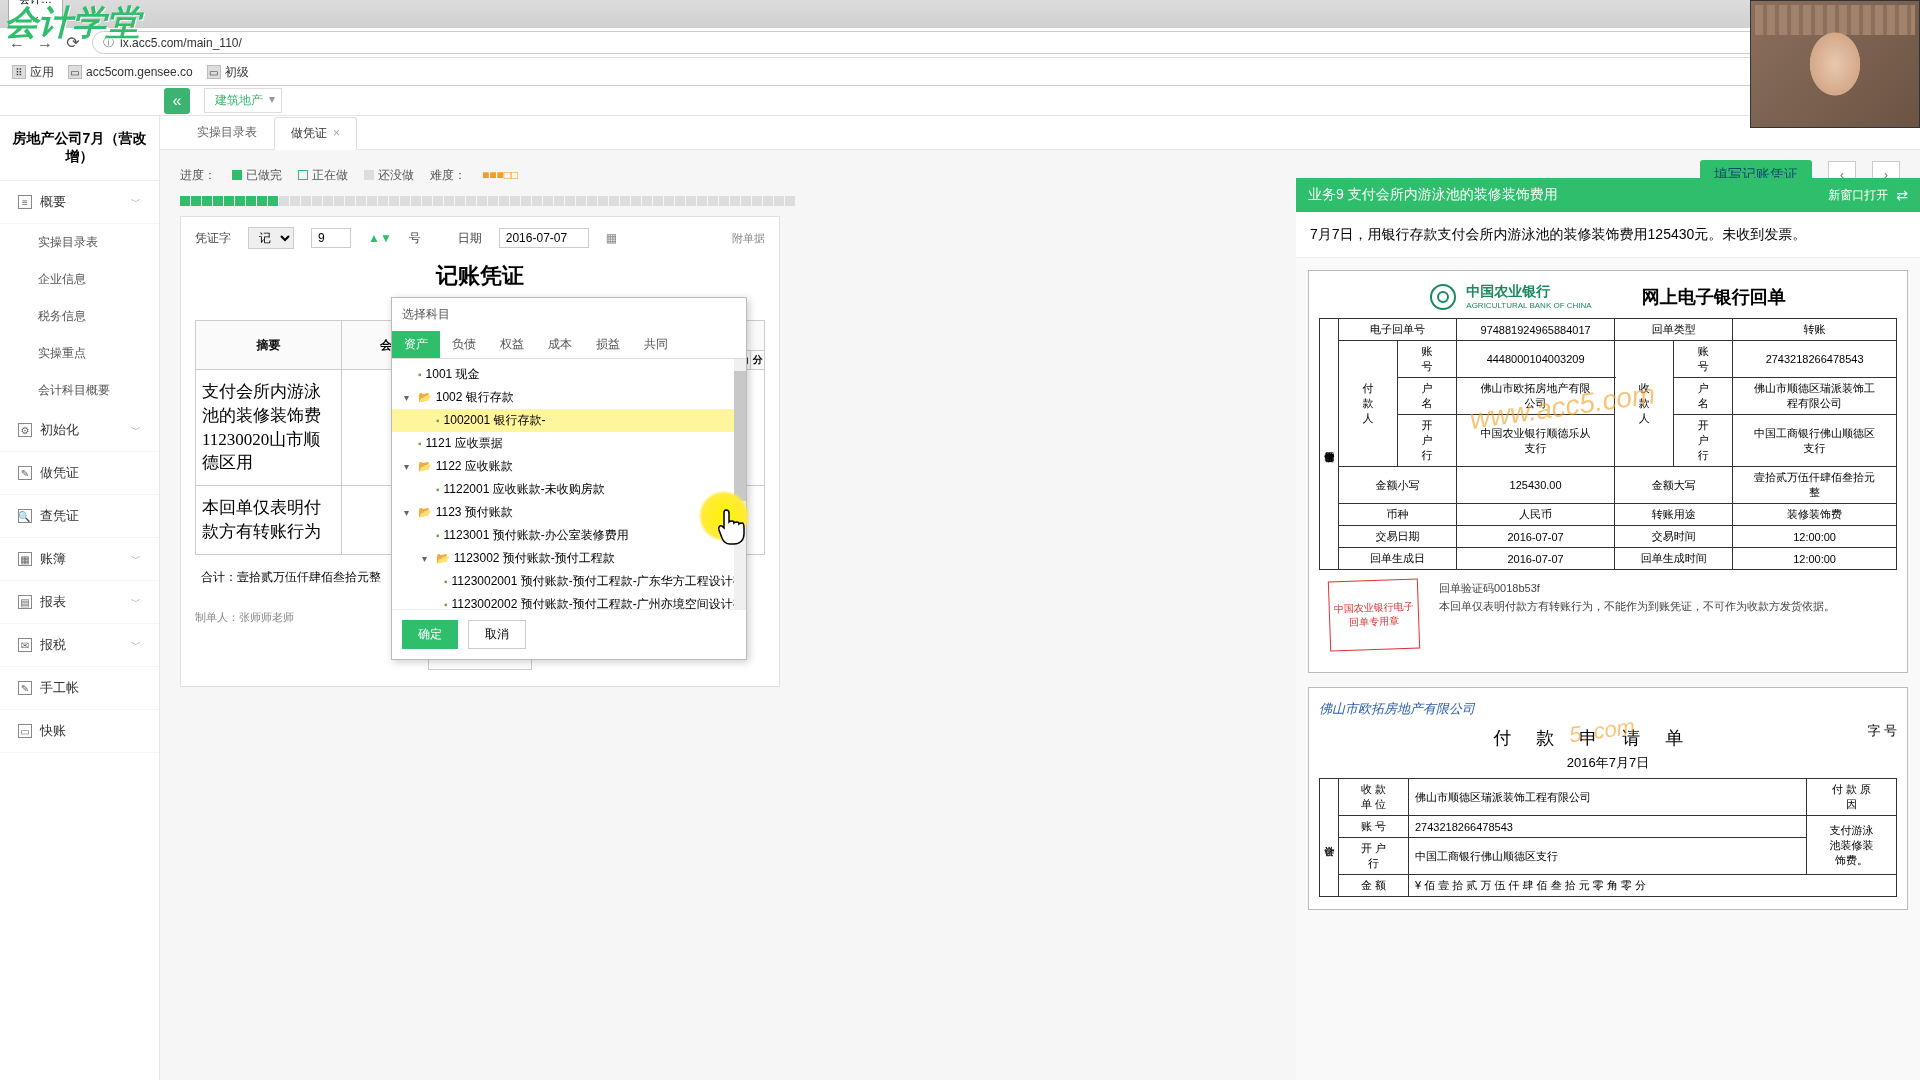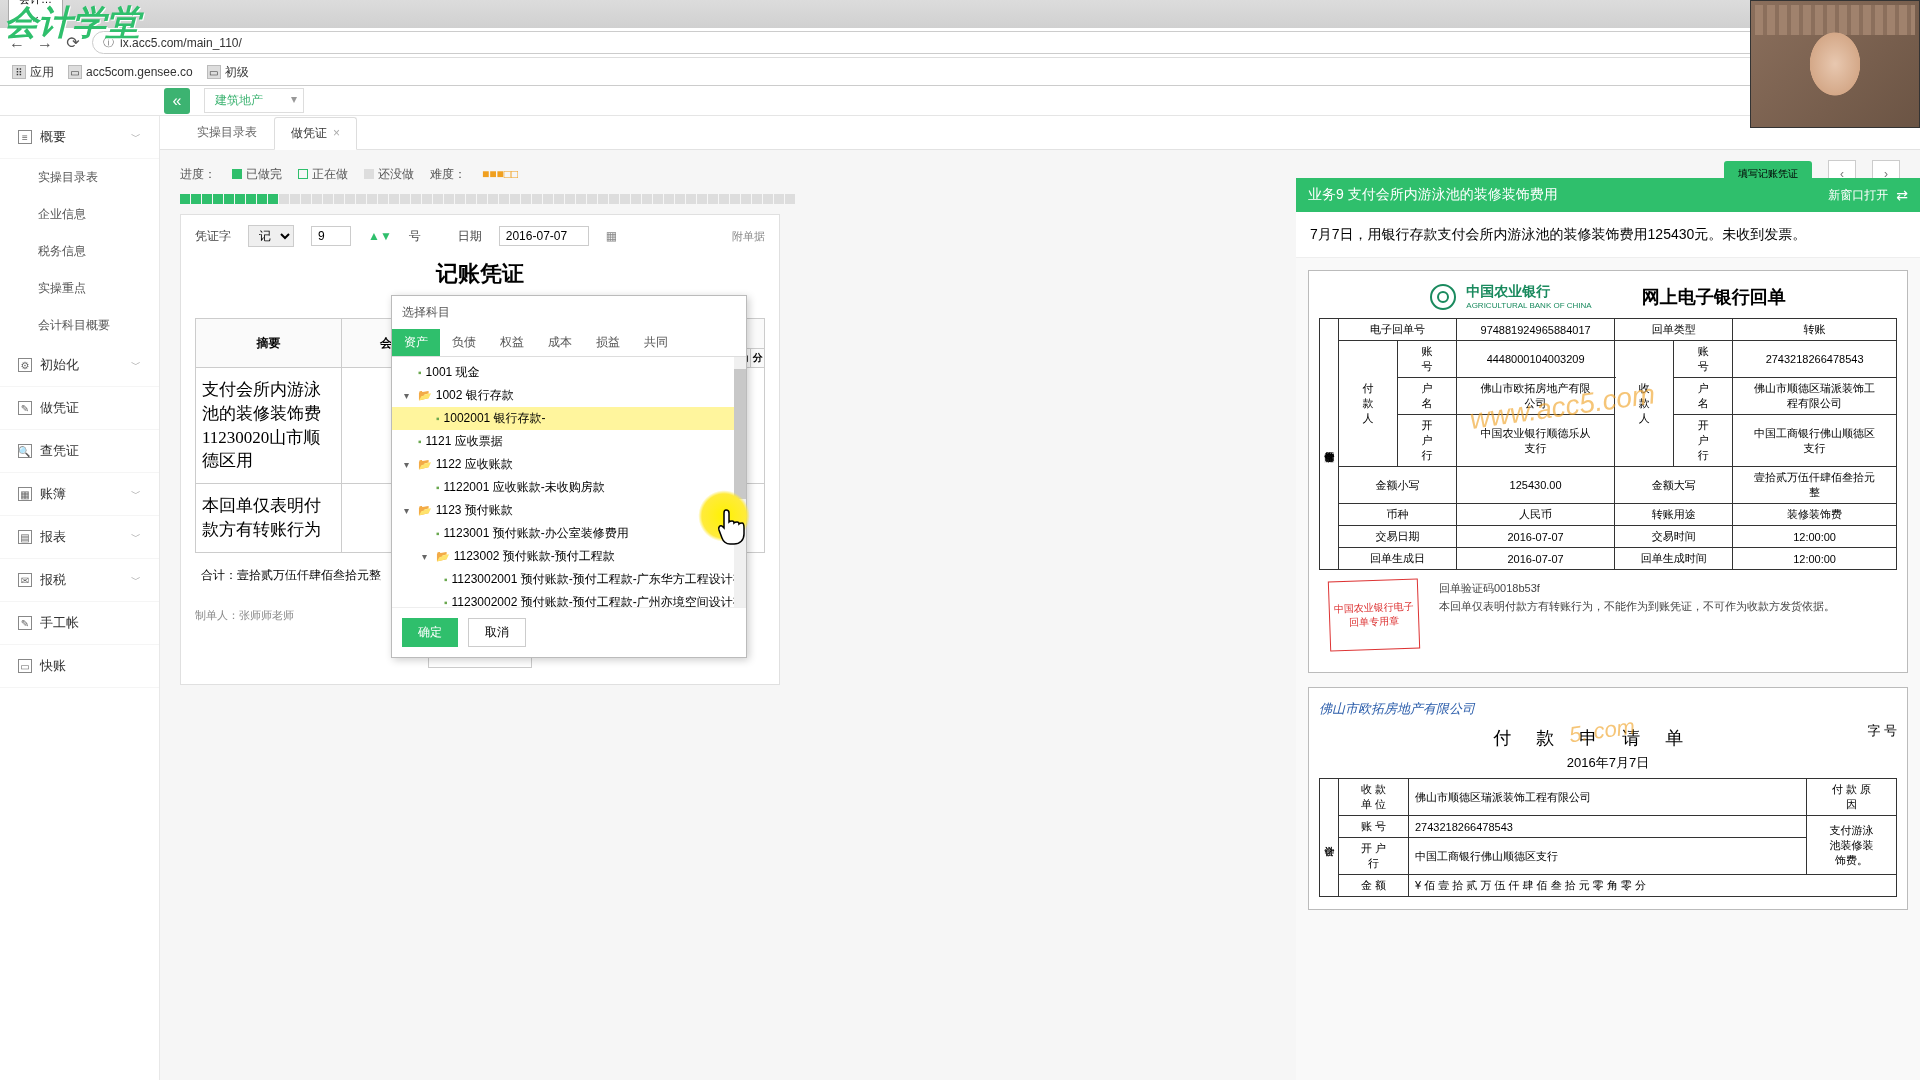--- a/index.html
+++ b/index.html
@@ -18,21 +18,21 @@
 .bm-item { display:flex; align-items:center; gap:4px; }
 .bm-ico { width:14px; height:14px; background:#ddd; border:1px solid #bbb; font-size:10px; display:flex;align-items:center;justify-content:center;}
 
 
 .logo-overlay { position:absolute; top:0; left:4px; font-size:34px; font-weight:bold; color:#2fbf6c; text-shadow: 1px 1px #fff; z-index:50; font-style:italic;}
 
 
 .app-area { position: relative; height: calc(1080px - 86px); }
 .top-strip { height: 30px; background: #fff; border-bottom: 1px solid #e5e5e5; display:flex; align-items:center; padding: 0 14px; }
 .collapse-btn { width:26px; height:26px; background:#3cb371; color:#fff; display:flex;align-items:center;justify-content:center; border-radius:3px; margin-left:150px;}
-.company-sel { border:1px solid #ddd; padding:3px 40px 3px 10px; font-size:12px; color:#3cb371; margin-left:14px; position:relative;}
+.company-sel { border:1px solid #ddd; padding:3px 18px 3px 10px; font-size:12px; color:#3cb371; margin-left:14px; position:relative;}
 .company-sel::after{content:"▾"; position:absolute; right:6px; color:#999;}
 .user-area { margin-left:auto; font-size:13px; color:#333;}
 .user-area .svip{ color:#e74c3c;}
 
 
 .sidebar { position:absolute; top:30px; left:0; width:160px; bottom:0; background:#fff; border-right:1px solid #e8e8e8; }
 .side-title { padding: 14px 10px; font-size:14px; font-weight:bold; text-align:center; border-bottom:1px solid #eee;}
 .side-item { padding: 12px 18px; font-size:13px; color:#333; display:flex; align-items:center; gap:8px; border-bottom:1px solid #f5f5f5; cursor:pointer;}
 .side-item.sub { padding-left: 38px; font-size:12px; color:#555; border-bottom:none; padding-top:10px; padding-bottom:10px;}
 .side-ico { width:14px; height:14px; border:1px solid #888; display:inline-flex;align-items:center;justify-content:center; font-size:10px; color:#666;}
@@ -44,21 +44,21 @@
 .page-tab { padding:7px 16px; font-size:12px; color:#666; border:1px solid transparent;}
 .page-tab.active { border:1px solid #ddd; border-bottom-color:#fff; background:#fff; color:#333; border-radius:3px 3px 0 0; position:relative; top:1px;}
 .page-tab .x { margin-left:6px; color:#aaa;}
 
 
 .progress-row { padding: 10px 20px 6px; font-size:12px; color:#555; display:flex; align-items:center; gap:16px;}
 .legend { display:flex; align-items:center; gap:4px;}
 .lg-box { width:10px; height:10px; display:inline-block;}
 .lg-done{background:#2fbf6c;} .lg-doing{border:1px solid #2fbf6c;} .lg-not{background:#ddd;}
 .diff-stars{ color:#f0a020;}
-.fill-btn { margin-left:auto; background:#2fbf6c; color:#000000; padding:6px 14px; border-radius:3px; font-size:10px;}
+.fill-btn { margin-left:auto; background:#2fbf6c; color:#0c4a6e; padding:6px 14px; border-radius:3px; font-size:14px;}
 .pager-btn { width:28px; height:28px; border:1px solid #ccc; display:flex;align-items:center;justify-content:center; background:#fff; color:#777;}
 .prog-bar { padding: 0 20px 10px; display:flex; gap:1px;}
 .prog-cell { width:10px; height:10px; background:#ddd;}
 .prog-cell.done{background:#2fbf6c;}
 
 
 .voucher-area { padding: 0 20px; display:flex; gap:14px;}
 .voucher-panel { width: 600px; background:#fff; border:1px solid #e0e0e0; padding: 10px 14px; position:relative;}
 .voucher-head { display:flex; align-items:center; gap:17px; font-size:12px; color:#444; padding-bottom:8px;}
 .vh-input { border:1px solid #ccc; padding:2px 6px; font-size:12px;}
@@ -171,20 +171,21 @@
   <div class="top-strip">
     <div class="collapse-btn">«</div>
     <div class="company-sel">建筑地产</div>
     <div class="user-area">
       <span>张师师老师</span>
       <span class="svip">（SVIP会员）</span>
     </div>
   </div>
 
   <div class="sidebar">
+    <div class="side-title">房地产公司7月（营改增）</div>
     <div id="sidebar-items">
         <div class="side-item">
           <span class="side-ico">≡</span>
           <span>概要</span>
           <span class="chev">﹀</span>
         </div>
         <div class="side-item sub">
           <span>实操目录表</span>
         </div>
         <div class="side-item sub">

